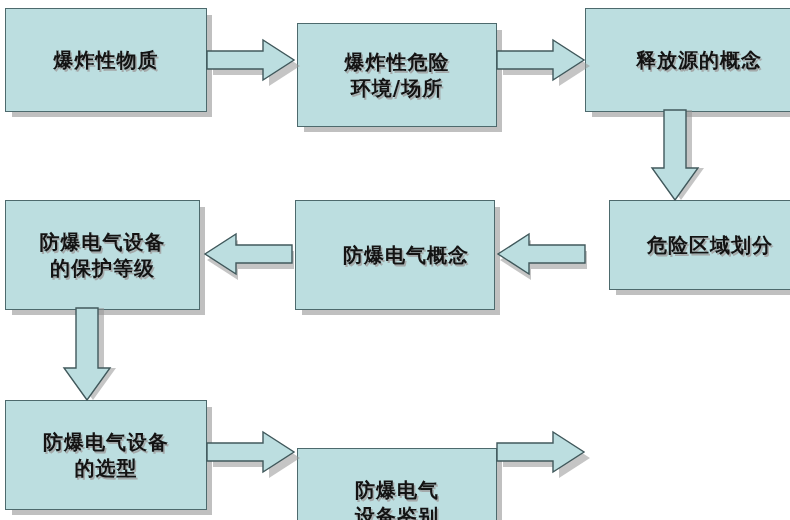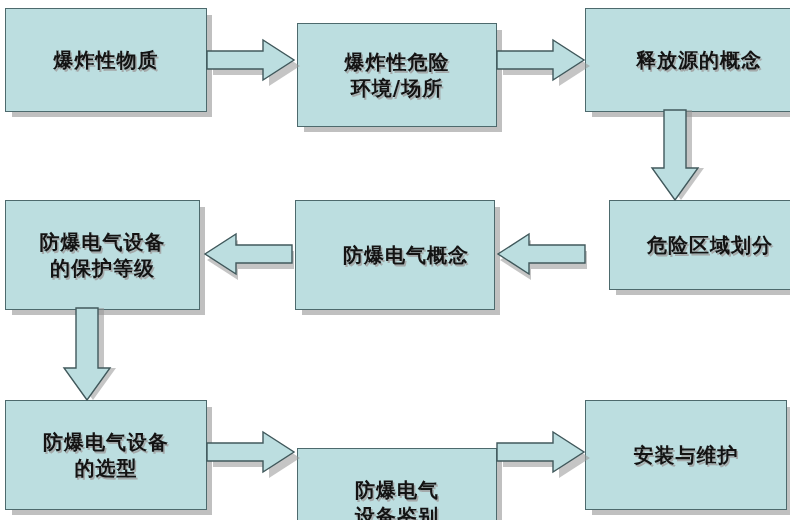--- a/index.html
+++ b/index.html
@@ -74,23 +74,20 @@
   <div class="node" style="left:5px;top:400px;width:202px;height:110px;">
     <span class="label">防爆电气设备
 的选型</span>
   </div>
 
   <div class="node" style="left:297px;top:404px;width:200px;height:110px;margin-top:44px;">
     <span class="label">防爆电气
 设备鉴别</span>
   </div>
 
-  <div class="node" style="left:585px;top:400px;width:202px;height:110px;">
-    <span class="label">安装与维护</span>
-  </div>
 
   <div class="arrow" style="left:207px;top:35px;">
     <svg width="96" height="56" viewBox="0 0 96 56">
       <path class="ashadow" d="M6 22 L62 22 L62 11 L93 31 L62 51 L62 40 L6 40 Z"></path>
       <path class="abody" d="M0 16 L56 16 L56 5 L87 25 L56 45 L56 34 L0 34 Z"></path>
     </svg>
   </div>
 
   <div class="arrow" style="left:497px;top:35px;">
     <svg width="96" height="56" viewBox="0 0 96 56">

